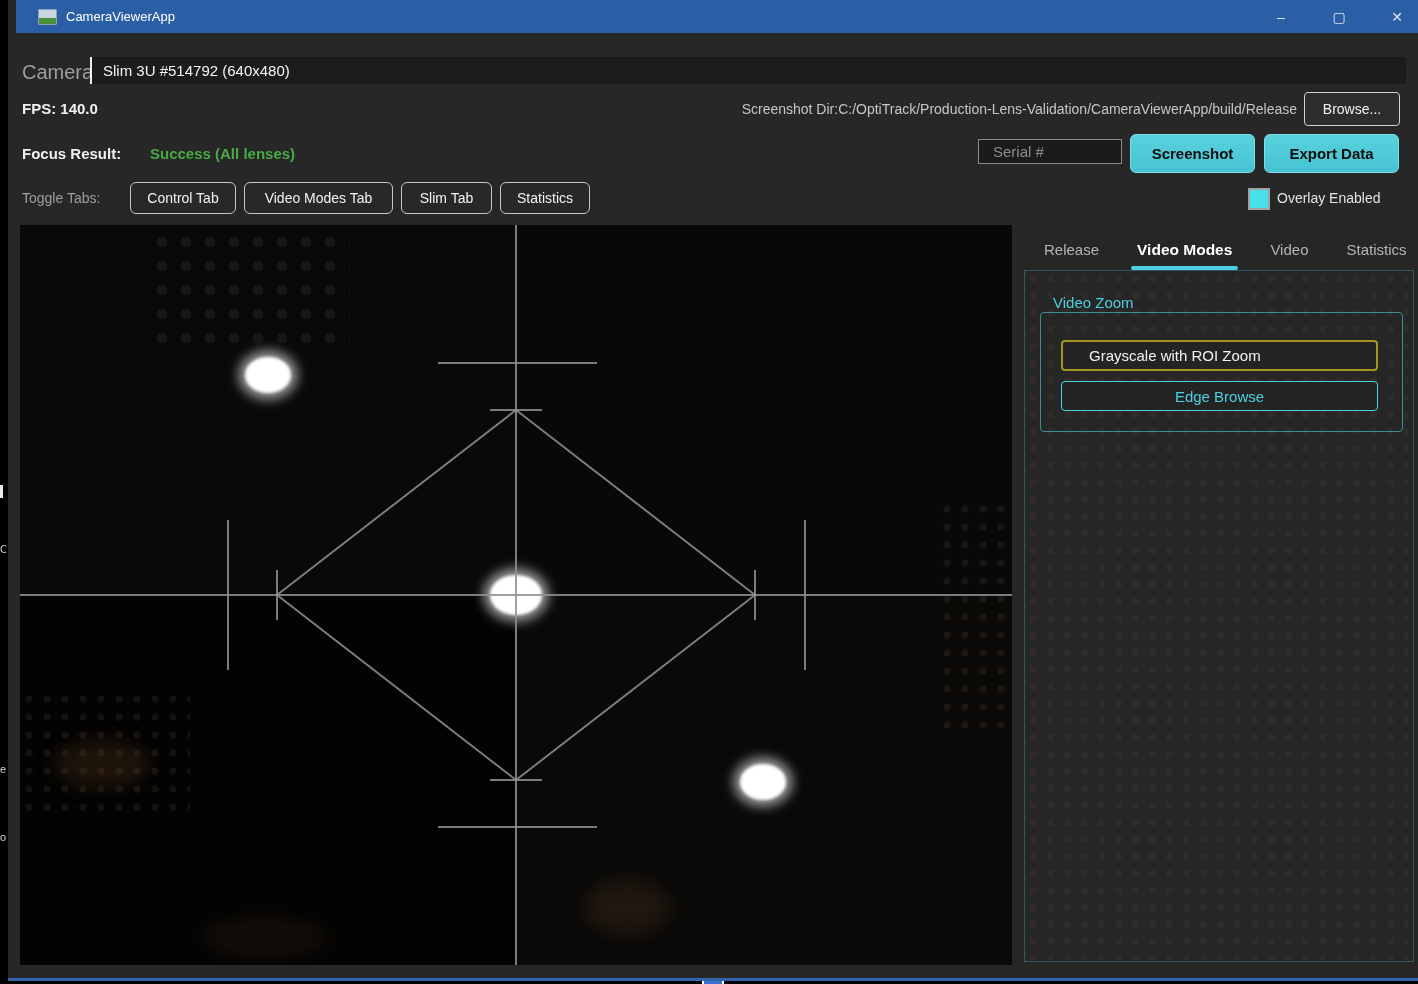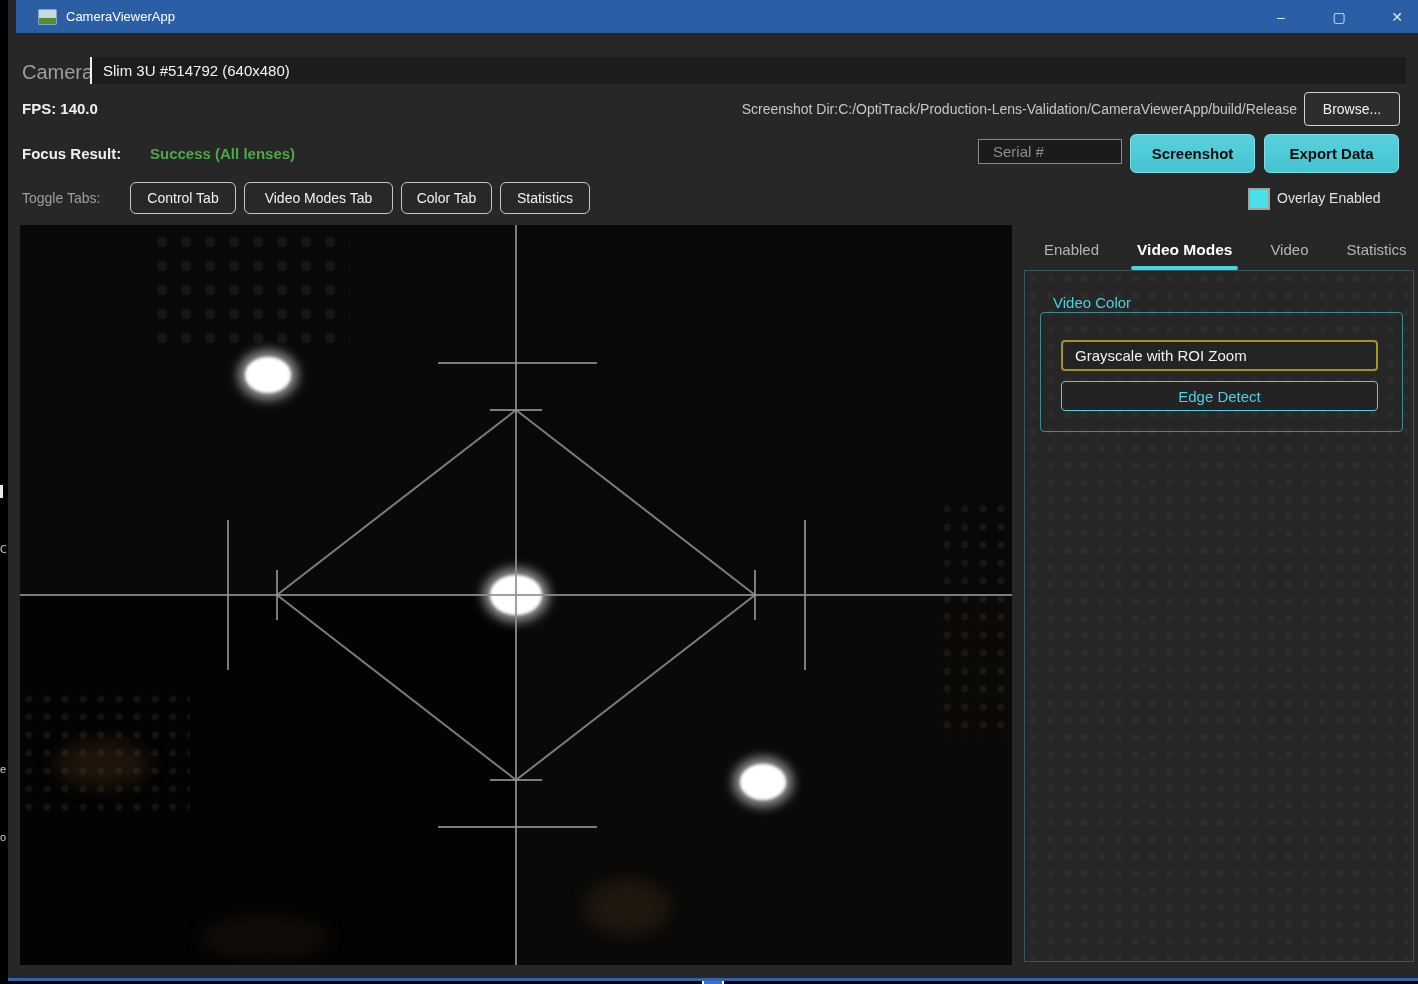--- a/index.html
+++ b/index.html
@@ -72,21 +72,21 @@
   .panel-texture{left:10px;top:45px;width:383px;height:690px;
       background-image:radial-gradient(rgba(160,135,95,0.07) 30%, transparent 32%);background-size:17px 17px;}
   .tabbar{left:8px;top:8px;height:37px;display:flex;gap:26px;padding-left:15px;align-items:center;}
   .ptab{position:relative;height:37px;line-height:34px;padding:0 6px;font-size:15px;color:#b4b4b4;}
   .ptab.active{color:#fff;font-weight:bold;font-size:15.5px;}
   .ptab.active::after{content:"";position:absolute;left:0;right:0;bottom:0;height:4px;border-radius:2px;background:#4dd0e1;}
   .panel-body{left:9px;top:45px;width:390px;height:692px;border:1px solid rgba(77,208,225,0.30);box-sizing:border-box;}
   .group-title{left:38px;top:69px;font-size:15px;color:#4dd0e1;}
   .group-box{left:25px;top:87px;width:363px;height:120px;border:1px solid rgba(77,208,225,0.6);border-radius:4px;box-sizing:border-box;}
   .mode-combo{left:46px;top:115px;width:317px;height:31px;background:#242424;border:2px solid #a2951f;border-radius:4px;
-              box-sizing:border-box;display:flex;align-items:center;padding-left:12px;font-size:15px;color:#f2f2f2;}
+              box-sizing:border-box;display:flex;align-items:center;padding-left:26px;font-size:15px;color:#f2f2f2;}
   .edge-btn{left:46px;top:156px;width:317px;height:30px;background:#232323;border:1px solid #4dd0e1;border-radius:4px;
             box-sizing:border-box;display:flex;align-items:center;justify-content:center;font-size:15px;color:#4dd0e1;}
 </style>
 </head>
 <body>
 
 <div class="stage">
 
   <div class="abs bg-blue-line"></div>
   <div class="abs bg-white-tick"></div>
@@ -120,21 +120,21 @@
 
     <div class="abs focus-label">Focus Result:</div>
     <div class="abs focus-value">Success (All lenses)</div>
     <input class="abs serial-input" placeholder="Serial #" style="">
     <div class="abs btn-cyan screenshot-btn">Screenshot</div>
     <div class="abs btn-cyan export-btn">Export Data</div>
 
     <div class="abs lbl-dim toggle-label">Toggle Tabs:</div>
     <div class="abs tbtn tbtn1">Control Tab</div>
     <div class="abs tbtn tbtn2">Video Modes Tab</div>
-    <div class="abs tbtn tbtn3">Color Tab</div>
+    <div class="abs tbtn tbtn3">Slim Tab</div>
     <div class="abs tbtn tbtn4">Statistics</div>
     <div class="abs overlay-check checked"></div>
     <div class="abs overlay-lbl">Overlay Enabled</div>
 
     <div class="abs camera-view">
       <div class="abs q-top"></div>
       <div class="abs q-topright"></div>
       <div class="abs q-botright"></div>
       <div class="abs dots-gray patch1"></div>
       <div class="abs dots patch2"></div>
@@ -173,25 +173,25 @@
           <line x1="257" y1="345" x2="257" y2="395"></line>
           <line x1="735" y1="345" x2="735" y2="395"></line>
         </g>
       </svg>
     </div>
 
     <div class="abs side-panel">
       <div class="abs panel-texture"></div>
       <div class="abs panel-body"></div>
       <div class="abs tabbar">
-        <div class="ptab">Enabled</div>
+        <div class="ptab">Release</div>
         <div class="ptab active">Video Modes</div>
         <div class="ptab">Video</div>
         <div class="ptab">Statistics</div>
       </div>
-      <div class="abs group-title">Video Color</div>
+      <div class="abs group-title">Video Zoom</div>
       <div class="abs group-box"></div>
       <div class="abs mode-combo">Grayscale with ROI Zoom</div>
-      <div class="abs edge-btn">Edge Detect</div>
+      <div class="abs edge-btn">Edge Browse</div>
     </div>
 
   </div>
 </div>
 
 </body></html>

